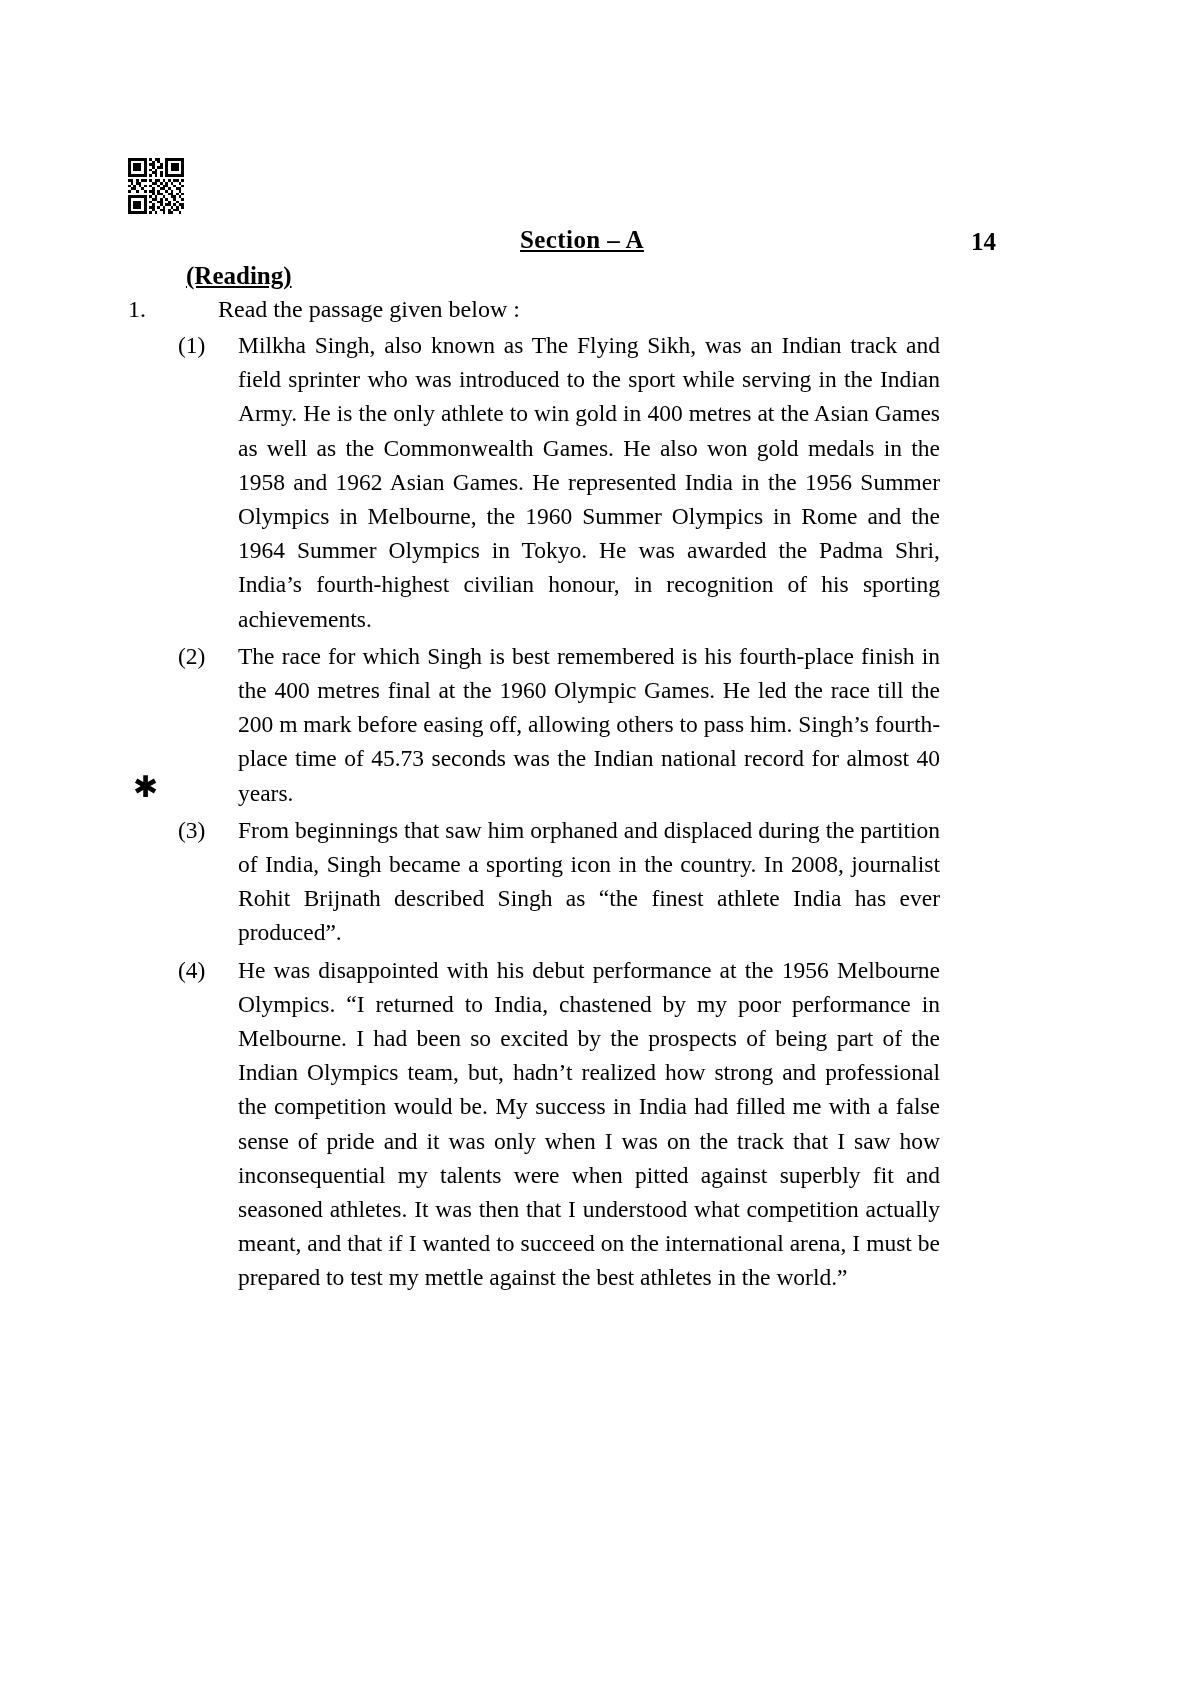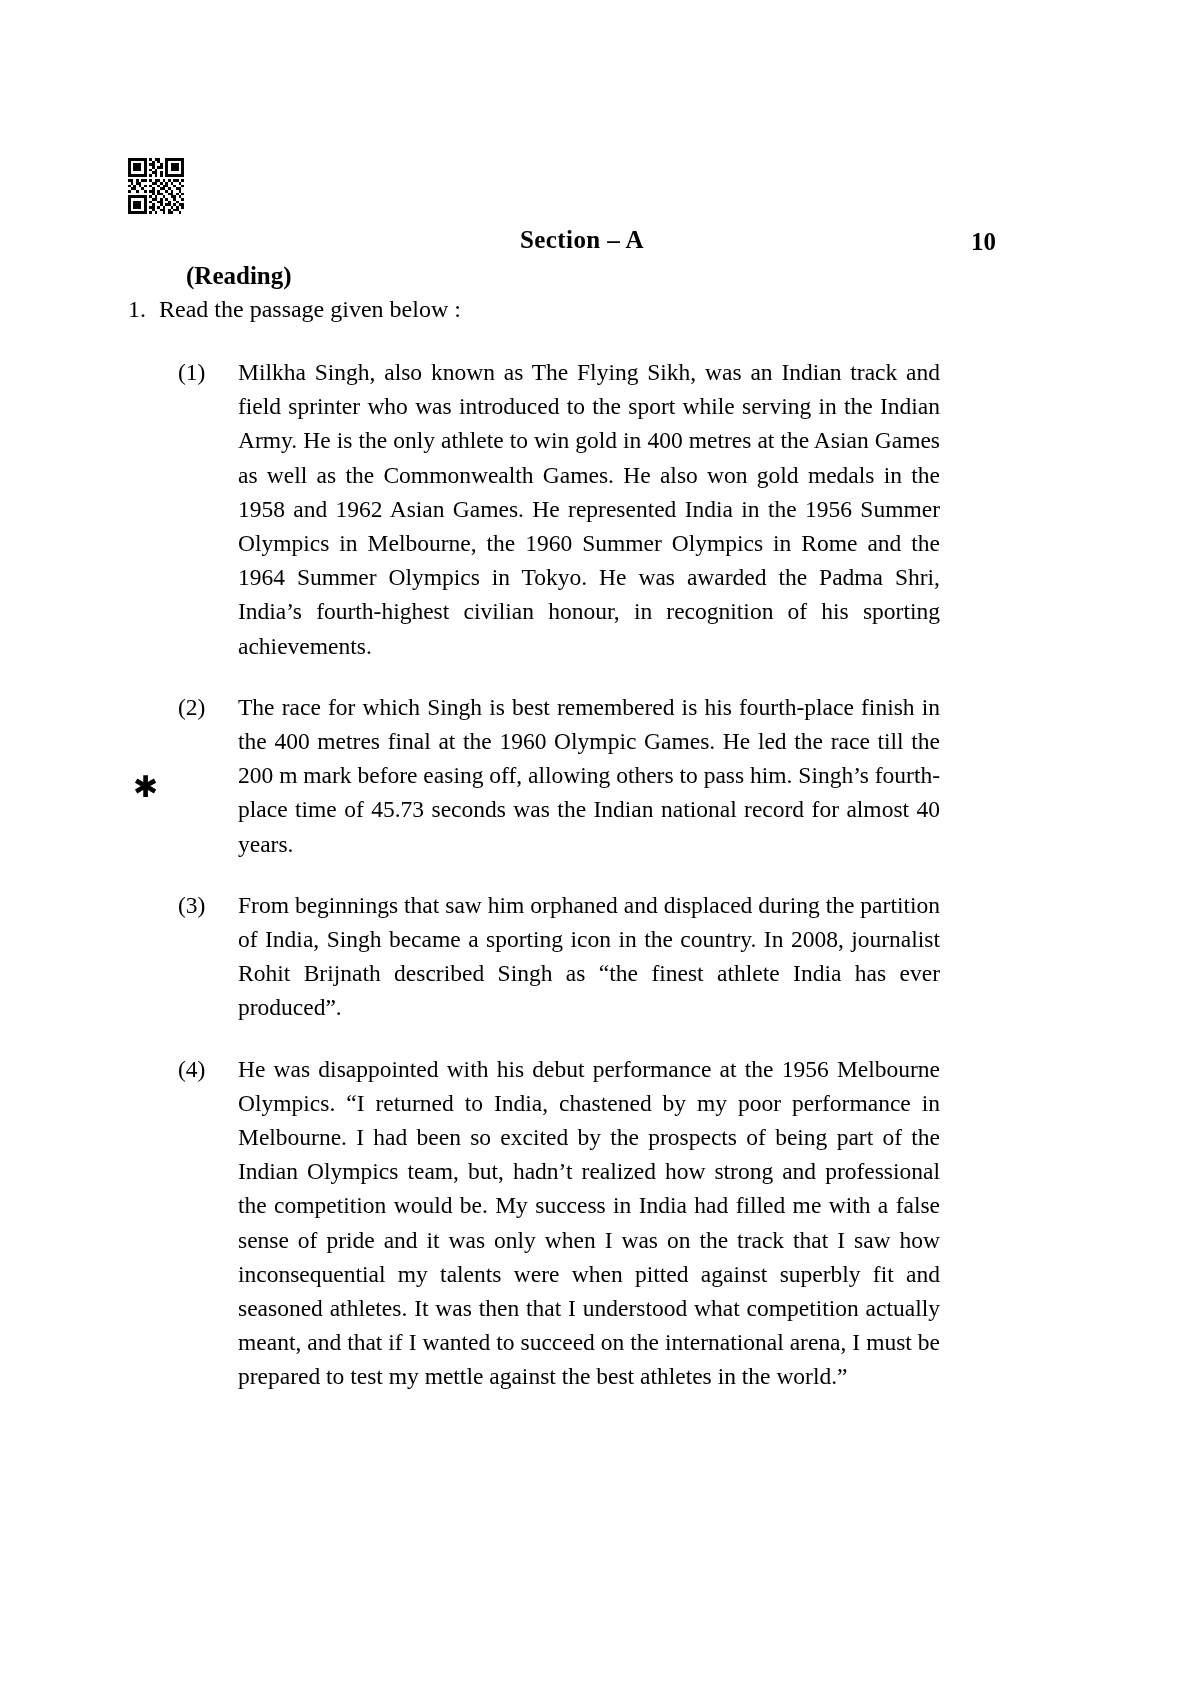--- a/index.html
+++ b/index.html
@@ -32,20 +32,21 @@
     height: 56px;
   }
   .qr-wrap svg { display: block; }
 
   
   .header-block {
     position: absolute;
     left: 128px;
     top: 222px;
     width: 850px;
+    text-decoration: underline;
   }
   .section-title {
     text-align: center;
     font-weight: bold;
     font-size: 25px;
     letter-spacing: 0.4px;
     line-height: 36px;
     margin: 0;
     padding-left: 58px;
   }
@@ -76,21 +77,21 @@
     line-height: 34px;
   }
   .q-num {
     position: absolute;
     left: 0;
     top: 0;
     width: 50px;
     font-size: 24px;
   }
   .q-text {
-    margin-left: 31px;
+    margin-left: 90px;
     font-size: 24px;
   }
 
   
   .passage {
     position: absolute;
     left: 178px;
     top: 328px;
     width: 762px;
   }
@@ -111,21 +112,20 @@
     top: 0;
     width: 48px;
     font-size: 23.5px;
     line-height: 34.2px;
     text-align: left;
   }
   .para-body {
     display: block;
     text-align: justify;
     text-align-last: left;
-    margin-top: 27px;
   }
 
   
   .margin-star {
     position: absolute;
     left: 133px;
     top: 772px;
     font-size: 30px;
     line-height: 30px;
     font-family: "DejaVu Sans", sans-serif;
@@ -294,21 +294,21 @@
         <rect x="13" y="20" width="1" height="1"></rect>
           <rect x="15" y="20" width="2" height="1"></rect>
         <rect x="19" y="20" width="1" height="1"></rect>
       </g>
     </svg>
   </div>
 
   <div class="header-block">
     <div class="section-title">Section – A</div>
     <div class="section-sub">(Reading)</div>
-    <div class="marks">10</div>
+    <div class="marks">14</div>
   </div>
 
   <div class="q-row">
     <span class="q-num">1.</span>
     <span class="q-text">Read the passage given below :</span>
   </div>
 
   <div class="margin-star">✱</div>
 
   <div class="passage">

